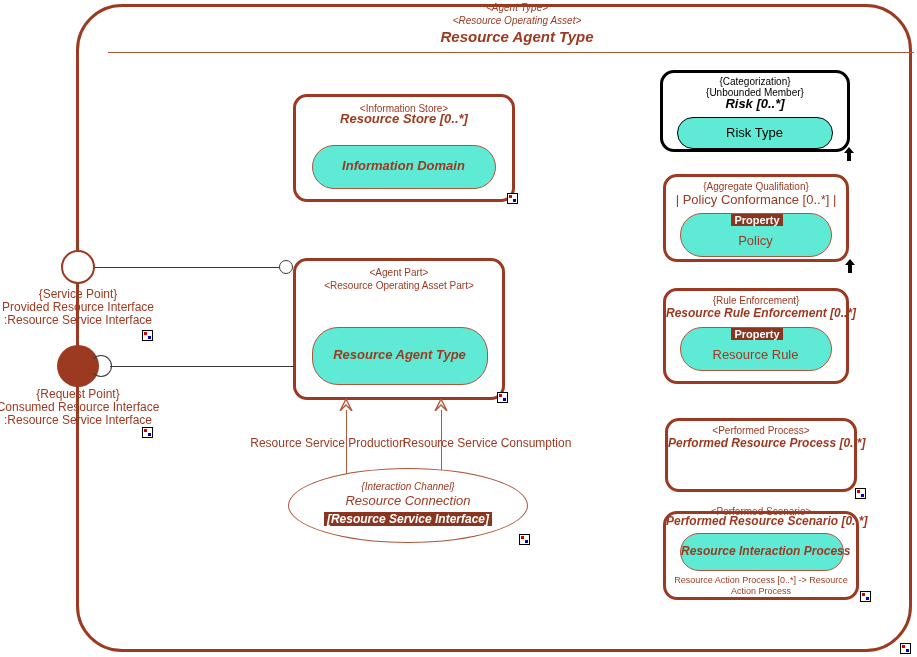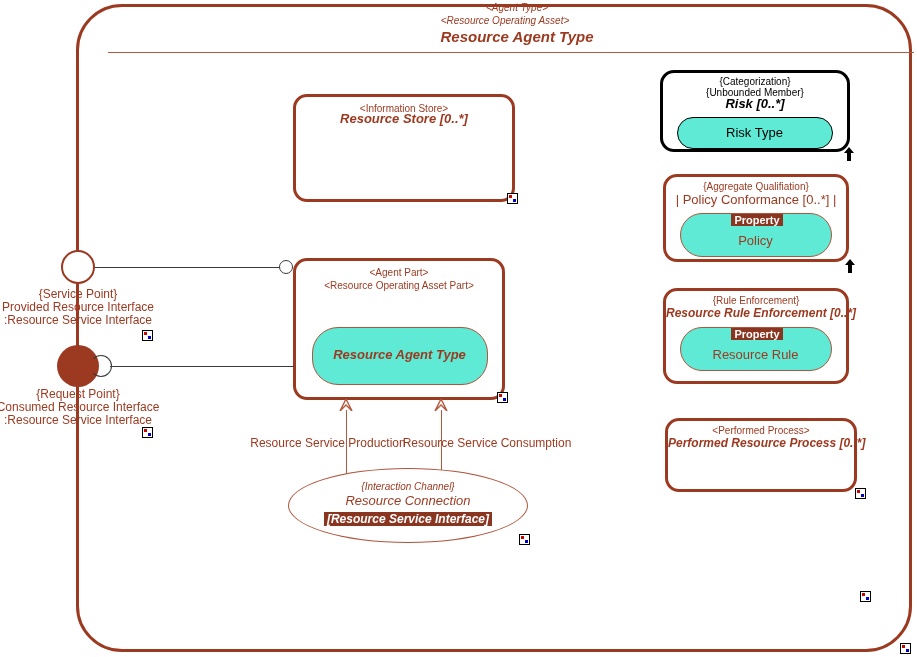--- a/index.html
+++ b/index.html
@@ -148,28 +148,31 @@
 </style>
 </head>
 <body>
 
 <div id="stage">
 
   <div id="outer-frame" class="abs"></div>
   <div id="title-rule" class="abs"></div>
 
   <div class="t stereo-i" style="left:397px;top:2px;width:240px;">&lt;Agent Type&gt;</div>
-  <div class="t stereo-i" style="left:385px;top:15px;width:240px;">&lt;Resource Operating Asset&gt;</div>
+  <div class="t stereo-i" style="left:397px;top:15px;width:240px;">&lt;Resource Operating Asset&gt;</div>
   <div class="t title" style="left:397px;top:29px;width:240px;">Resource Agent Type</div>
 
   <div class="line-v-red" style="left:76px;top:150px;height:340px;"></div>
 
   <div class="node shadow" style="left:293px;top:94px;width:222px;height:108px;">
     <div class="t stereo" style="left:0;top:6px;width:216px;">&lt;Information Store&gt;</div>
     <div class="t name" style="left:0;top:15px;width:216px;">Resource Store [0..*]</div>
+    <div class="inner" style="left:16px;top:48px;width:184px;height:44px;">
+      <div class="t inner-name" style="left:0;top:13px;width:181px;">Information Domain</div>
+    </div>
   </div>
   <div class="handle" style="left:507px;top:193px;">
       <i class="r"></i>
       <i class="b"></i>
     </div>
 
   <div class="node shadow" style="left:293px;top:258px;width:212px;height:142px;">
     <div class="t stereo" style="left:0;top:6px;width:206px;">&lt;Agent Part&gt;</div>
     <div class="t stereo" style="left:0;top:19px;width:206px;">&lt;Resource Operating Asset Part&gt;</div>
     <div class="inner" style="left:16px;top:66px;width:176px;height:58px;">
@@ -268,20 +271,28 @@
 
   <div class="node shadow" style="left:665px;top:418px;width:192px;height:74px;">
     <div class="t stereo" style="left:0;top:4px;width:186px;">&lt;Performed Process&gt;</div>
     <div class="t name" style="left:0;top:16px;width:186px;font-size:12px;">Performed Resource Process [0..*]</div>
   </div>
   <div class="handle" style="left:855px;top:488px;">
       <i class="r"></i>
       <i class="b"></i>
     </div>
 
+  <div class="node shadow" style="left:663px;top:511px;width:196px;height:89px;">
+    <div class="t stereo" style="left:0;top:-8px;width:190px;">&lt;Performed Scenario&gt;</div>
+    <div class="t name" style="left:0;top:1px;width:190px;font-size:12px;">Performed Resource Scenario [0..*]</div>
+    <div class="inner" style="left:14px;top:19px;width:164px;height:38px;">
+      <div class="t inner-name" style="left:0;top:11px;width:161px;font-size:12px;">Resource Interaction Process</div>
+    </div>
+    <div class="t tiny" style="left:6px;top:61px;width:178px;white-space:normal;line-height:1.2;">Resource Action Process [0..*] -&gt; Resource Action Process</div>
+  </div>
   <div class="handle" style="left:860px;top:591px;">
       <i class="r"></i>
       <i class="b"></i>
     </div>
 
   <div class="handle" style="left:900px;top:643px;">
       <i class="r"></i>
       <i class="b"></i>
     </div>
 

